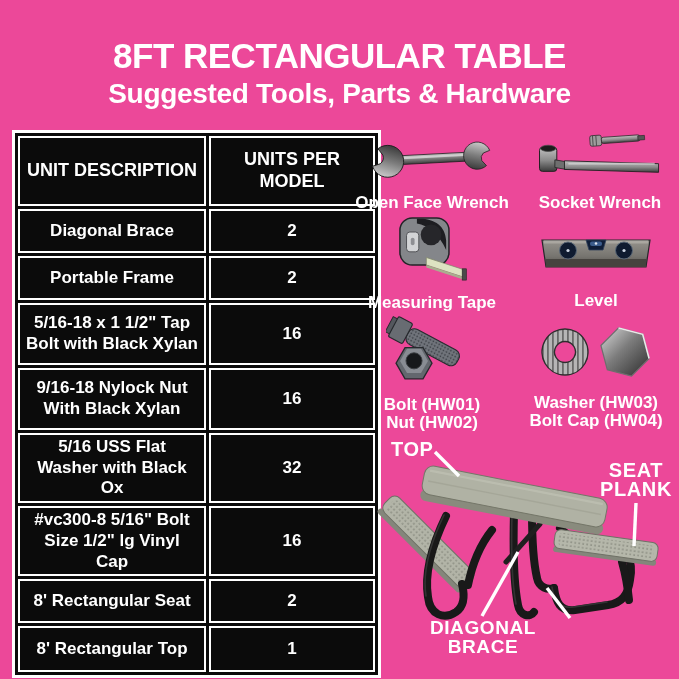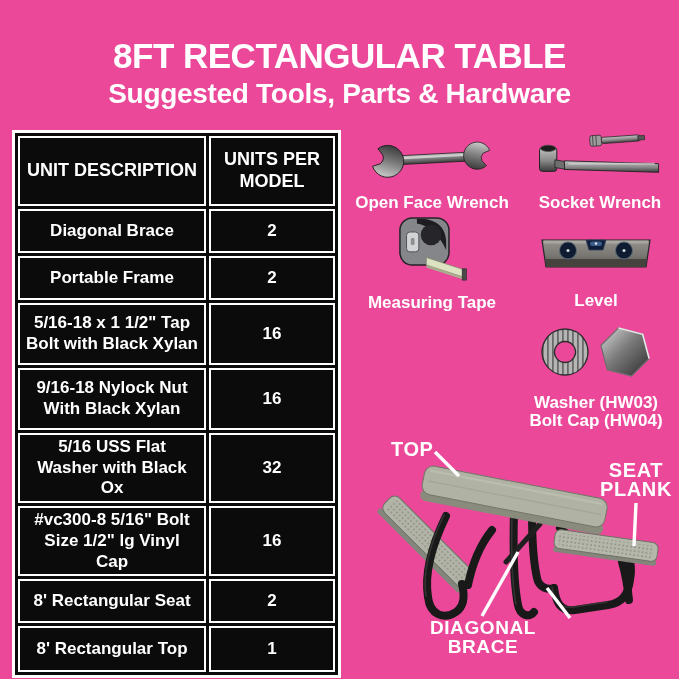--- a/index.html
+++ b/index.html
@@ -10,21 +10,21 @@
   .page-title{
     position:absolute;left:0;top:36px;width:679px;text-align:center;
     font-size:35px;font-weight:bold;letter-spacing:-0.5px;
   }
   .page-subtitle{
     position:absolute;left:0;top:78px;width:679px;text-align:center;
     font-size:28px;font-weight:bold;letter-spacing:-0.3px;
   }
   
   .parts-table{
-    position:absolute;left:12px;top:130px;width:329px;
+    position:absolute;left:12px;top:130px;width:369px;
     border-collapse:separate;border-spacing:3px;border:3px solid #fff;
     table-layout:fixed;background:#0b0b0b;
   }
   .parts-table th,.parts-table td{
     border:2px solid #fff;text-align:center;vertical-align:middle;
     font-weight:bold;color:#fff;padding:2px 6px;line-height:1.22;
     background:#0b0b0b;overflow:hidden;
   }
   .parts-table th{font-size:18px;height:62px;}
   .parts-table td{font-size:17px;}
@@ -180,20 +180,42 @@
       <circle cx="32" cy="18.5" r="1.6" fill="#cdd6e4"></circle>
       <circle cx="88" cy="18.5" r="8.5" fill="#0f1b30" stroke="#5a6878" stroke-width="1"></circle>
       <circle cx="88" cy="18.5" r="1.6" fill="#cdd6e4"></circle>
       <path d="M50 8 L70 8 L67 18 L53 18 Z" fill="#0f1d38" stroke="#32415c" stroke-width="0.8"></path>
       <rect x="54" y="9.5" width="12" height="4.5" rx="2" fill="#3c5c8c"></rect>
       <circle cx="60" cy="11.5" r="1.3" fill="#dfe6f0"></circle>
     </svg>
     <div class="tool-label">Level</div>
   </div>
 
+  <div class="tool" style="left:360px;top:314px;width:144px">
+    <svg width="92" height="70" viewBox="0 0 92 74">
+      <defs>
+        <pattern id="knurl" width="3.5" height="3.5" patternUnits="userSpaceOnUse">
+          <circle cx="1.2" cy="1.2" r="0.9" fill="#3c4046"></circle>
+        </pattern>
+      </defs>
+      <g transform="translate(22,22) rotate(28)">
+        <rect x="-2" y="-9" width="60" height="18" rx="7" fill="#70747b" stroke="#26292d" stroke-width="1.2"></rect>
+        <rect x="-2" y="-9" width="60" height="18" rx="7" fill="url(#knurl)"></rect>
+        <rect x="-24" y="-9" width="6" height="18" fill="#54585e" stroke="#26292d" stroke-width="1"></rect>
+        <rect x="-19" y="-12" width="17" height="24" rx="2" fill="#686c72" stroke="#26292d" stroke-width="1.2"></rect>
+      </g>
+      <g transform="translate(27,52)">
+        <polygon points="19,0 9.5,16.5 -9.5,16.5 -19,0 -9.5,-16.5 9.5,-16.5" fill="#63676e" stroke="#26292d" stroke-width="1.4"></polygon>
+        <polygon points="14.8,-2.3 7.4,10.5 -7.4,10.5 -14.8,-2.3 -7.4,-15.2 7.4,-15.2" fill="#888c93"></polygon>
+        <circle cx="0" cy="-2.5" r="8.5" fill="#16181b" stroke="#3a3d42" stroke-width="1"></circle>
+      </g>
+    </svg>
+    <div class="tool-label">Bolt (HW01)</div>
+    <div class="tool-label sub">Nut (HW02)</div>
+  </div>
 
   <div class="tool" style="left:512px;top:322px;width:168px">
     <svg width="118" height="60" viewBox="0 0 118 60">
       <defs>
         <pattern id="washStripes" width="5" height="5" patternUnits="userSpaceOnUse">
           <rect width="5" height="5" fill="#b5b5b5"></rect>
             <rect width="1.8" height="5" fill="#6a6a6a"></rect>
         </pattern>
         <linearGradient id="capG" x1="0" y1="0" x2="1" y2="1">
           <stop offset="0" stop-color="#dadada"></stop>

